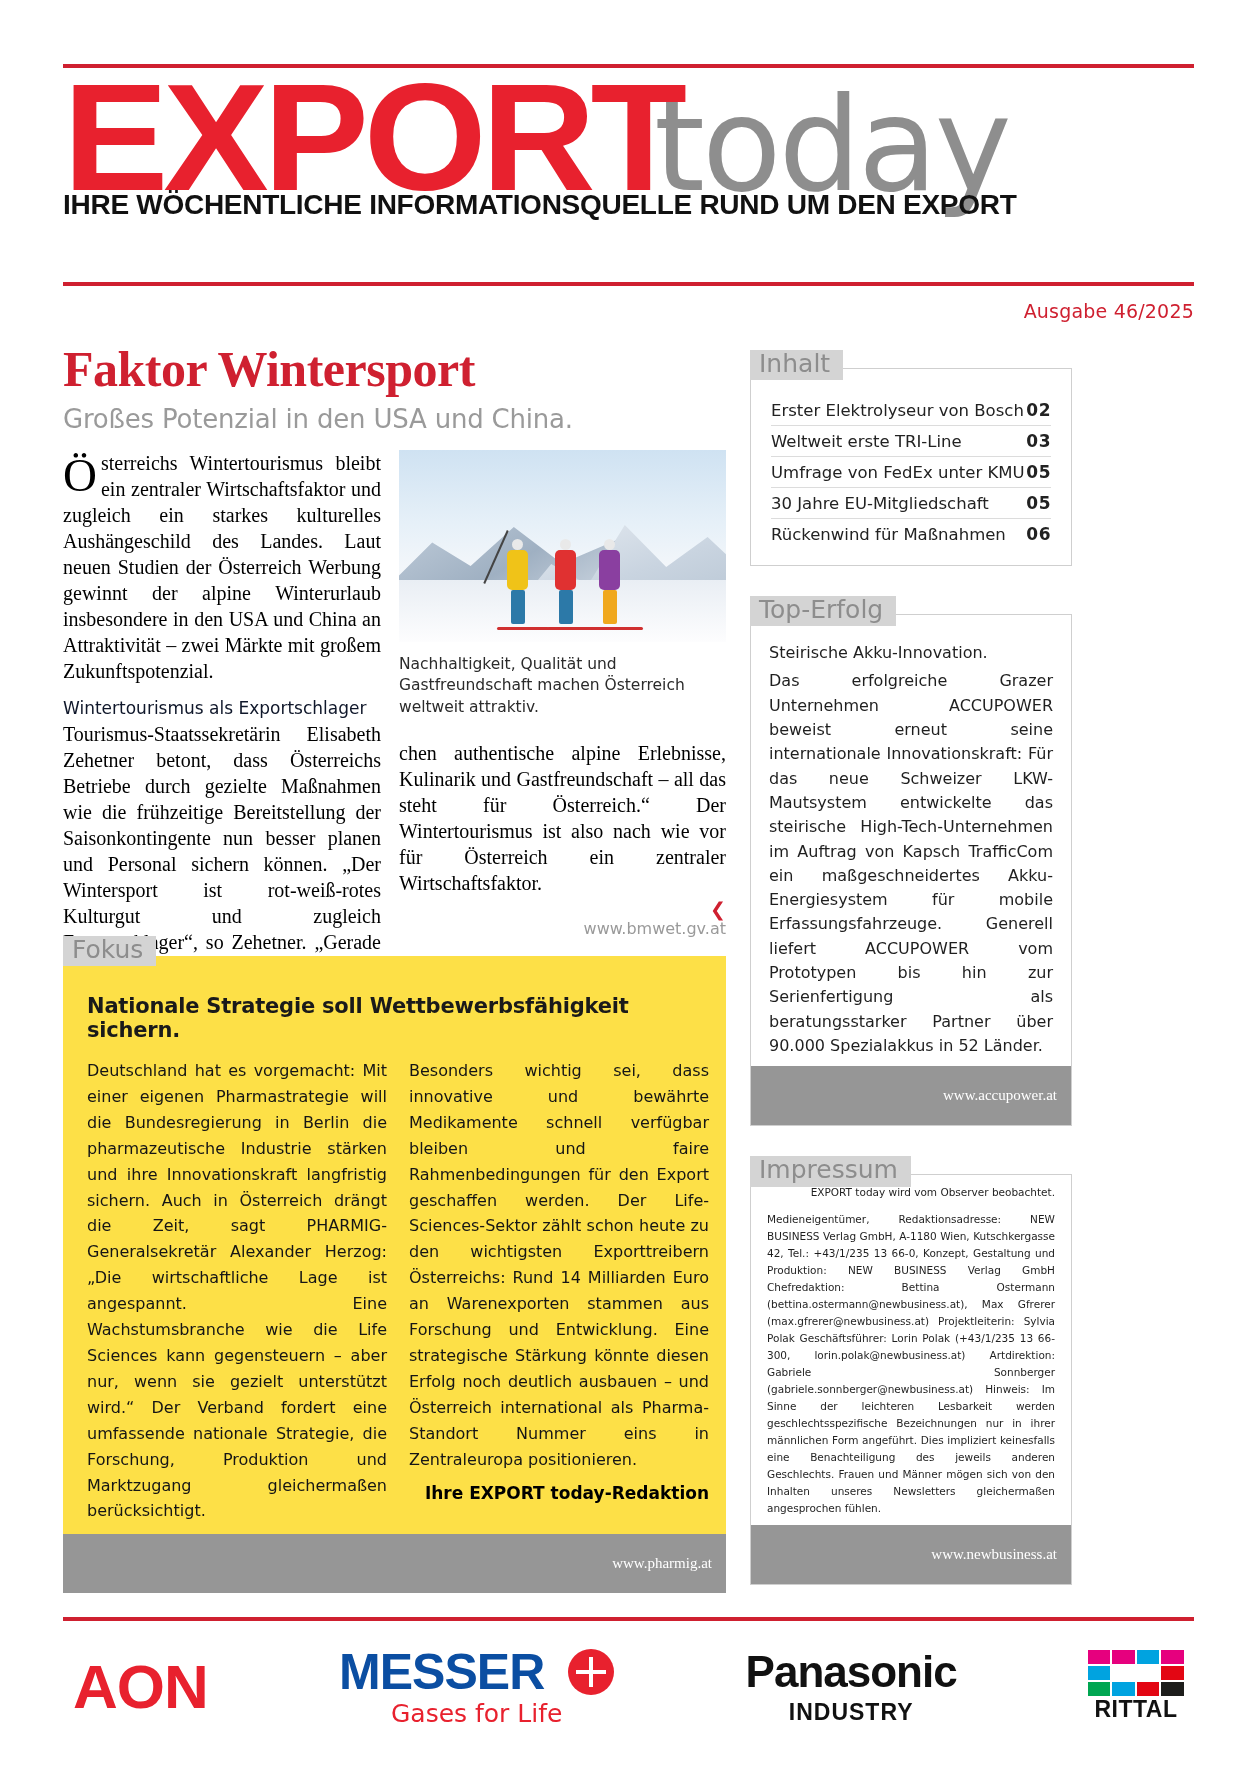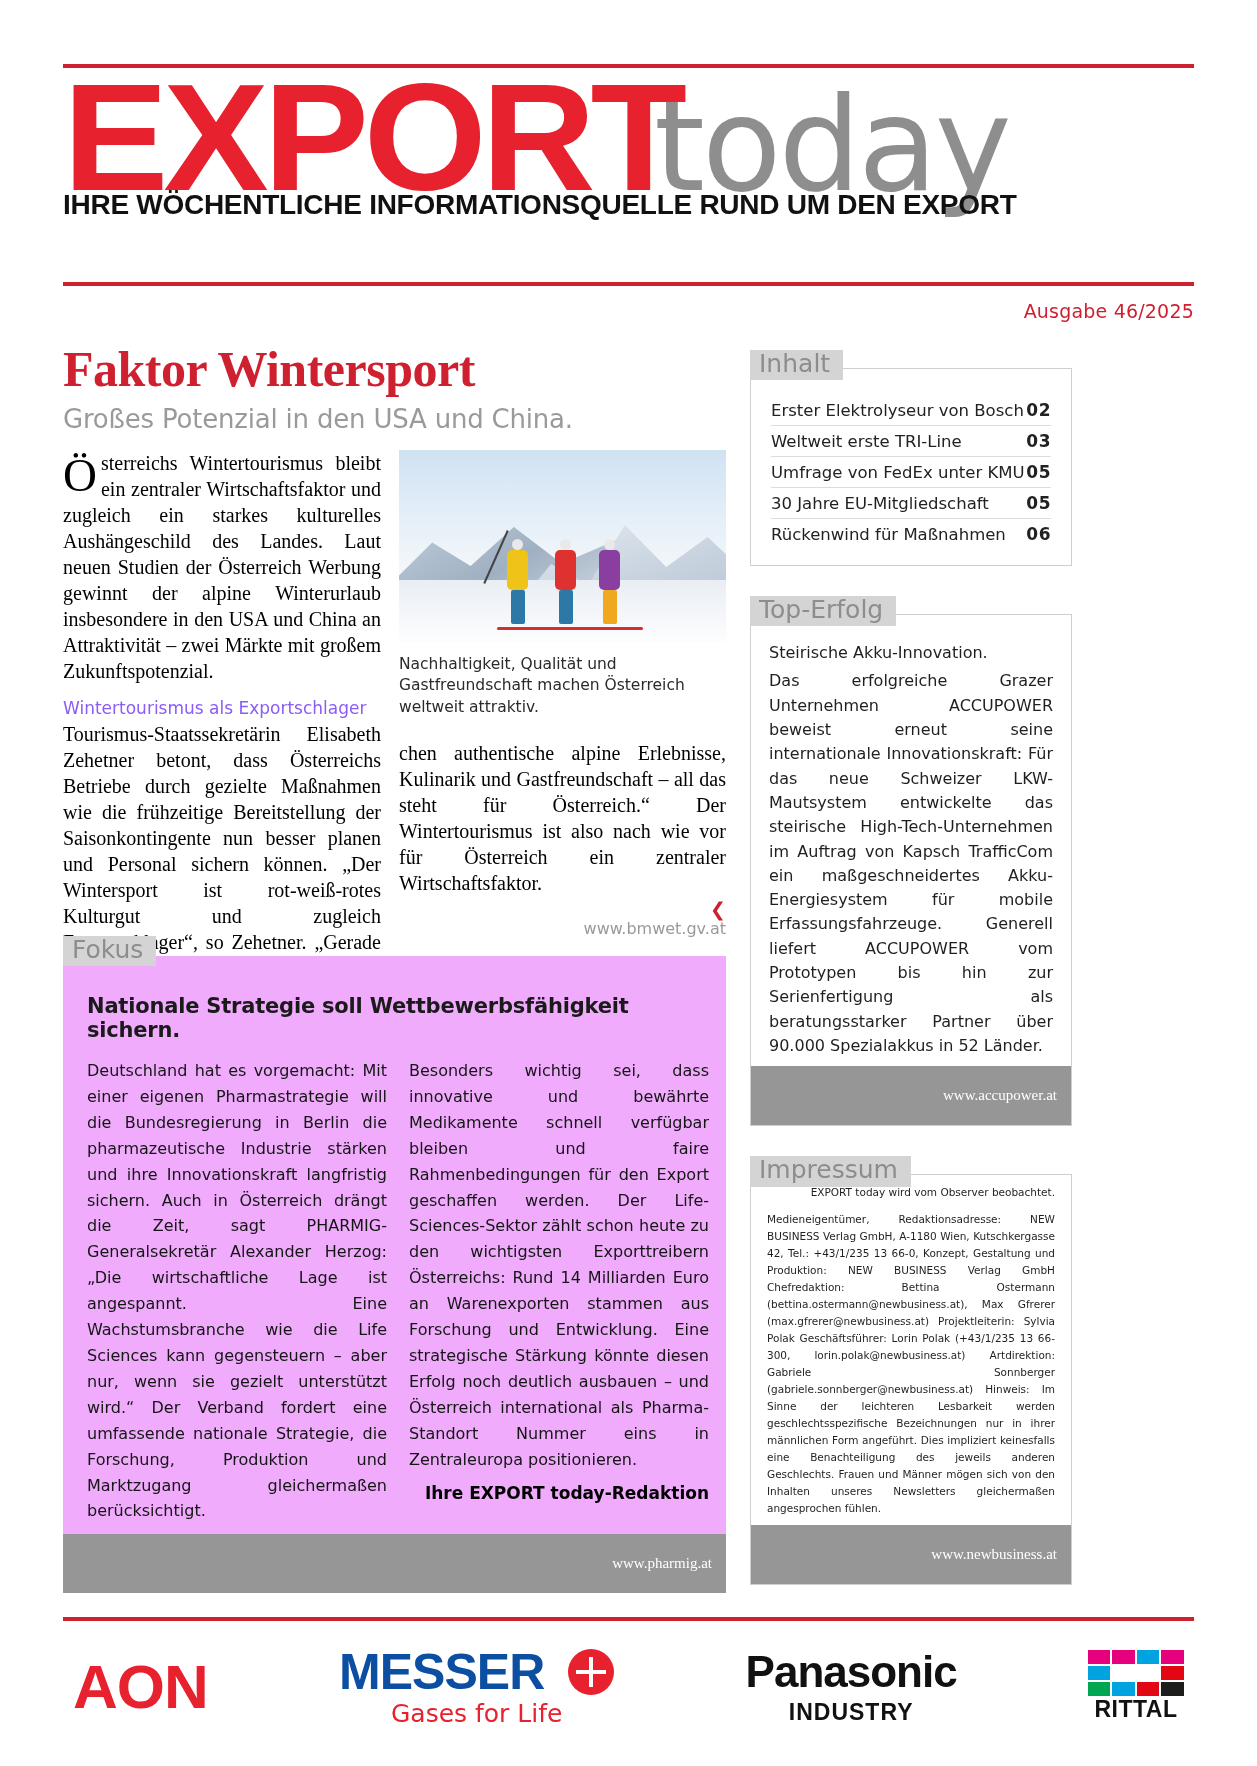--- a/index.html
+++ b/index.html
@@ -101,21 +101,21 @@
     float:left;
     font-family:"Liberation Serif", serif;
     font-size:47px;
     line-height:.82;
     padding:6px 4px 0 0;
     font-weight:normal;
   }
   .kicker{
     font-family:"DejaVu Sans", sans-serif;
     font-size:17px;
-    color:#8b5cf6;
+    color:#0f172a;
     margin:14px 0 3px 0;
   }
 
   .photo{
     width:327px;height:192px;
     border:0;position:relative;overflow:hidden;
     background:linear-gradient(#cfe2f2 0%,#e6f0f8 38%,#f2f6fa 60%,#ffffff 100%);
   }
   .photo .mtn1{
     position:absolute;left:-10px;top:64px;width:240px;height:130px;
@@ -201,21 +201,21 @@
   .imp-body{
     font-family:"DejaVu Sans", sans-serif;
     font-size:10.5px;color:#1f1f1f;
     text-align:justify;line-height:1.62;
     margin:0;
   }
 
   
   .focus{
     position:relative;
-    background:#f0abfc;
+    background:#fde047;
     margin-top:26px;
     box-sizing:border-box;
   }
   .focus-tab{
     position:absolute;left:0;top:-20px;
     background:#d4d4d4;color:#8d8d8d;
     font-family:"DejaVu Sans", sans-serif;
     font-size:25px;padding:1px 13px 3px 9px;line-height:1.05;
   }
   .focus-inner{padding:30px 24px 10px 24px;}

